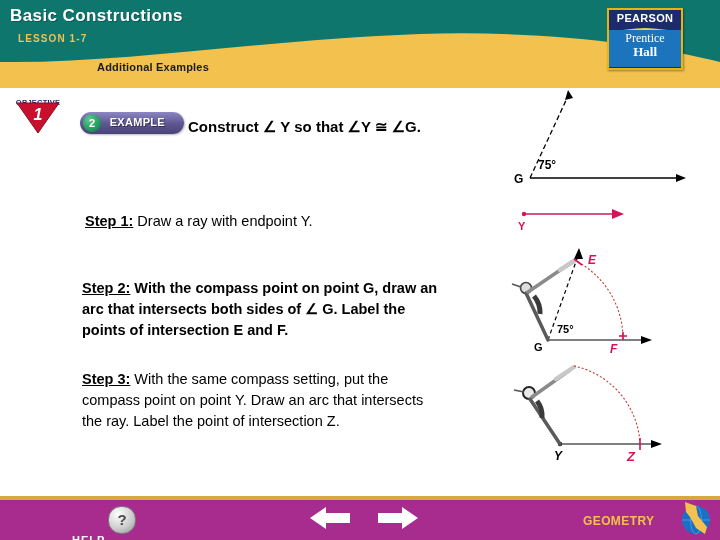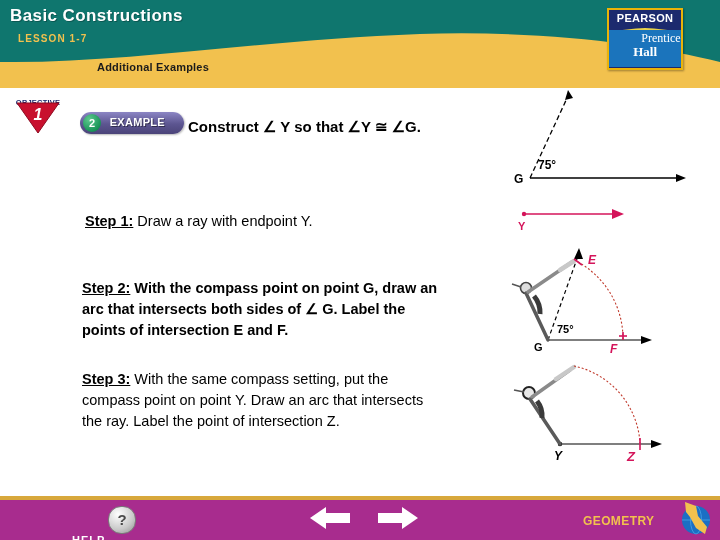--- a/index.html
+++ b/index.html
@@ -87,21 +87,20 @@
     background: #1B74BC;
   }
   #logo-prentice {
     position: absolute;
     left: 0; top: 1px;
     width: 72px;
     text-align: center;
     font-family: "Liberation Serif", serif;
     font-size: 12px;
     color: #FFFFFF;
-    padding-left: 16px;
   }
   #logo-hall {
     position: absolute;
     left: 0; top: 14px;
     width: 72px;
     text-align: right;
     padding-right: 24px;
     box-sizing: border-box;
     font-family: "Liberation Serif", serif;
     font-size: 13px;

